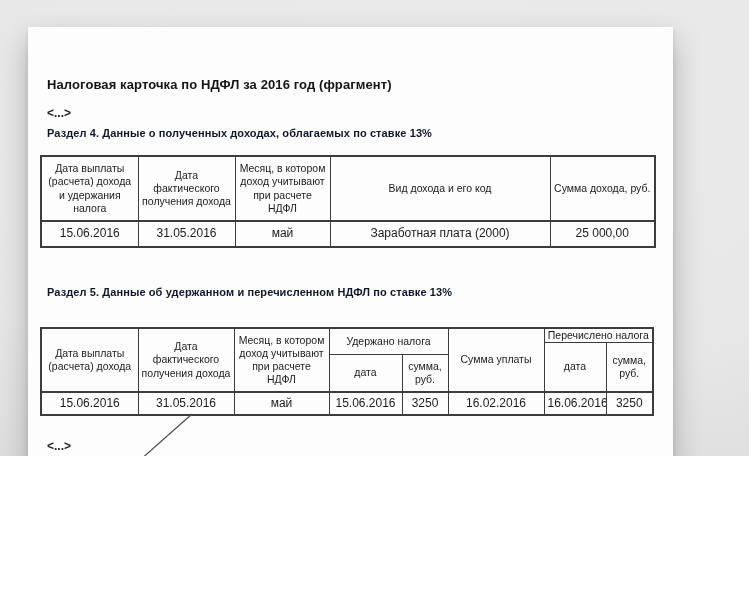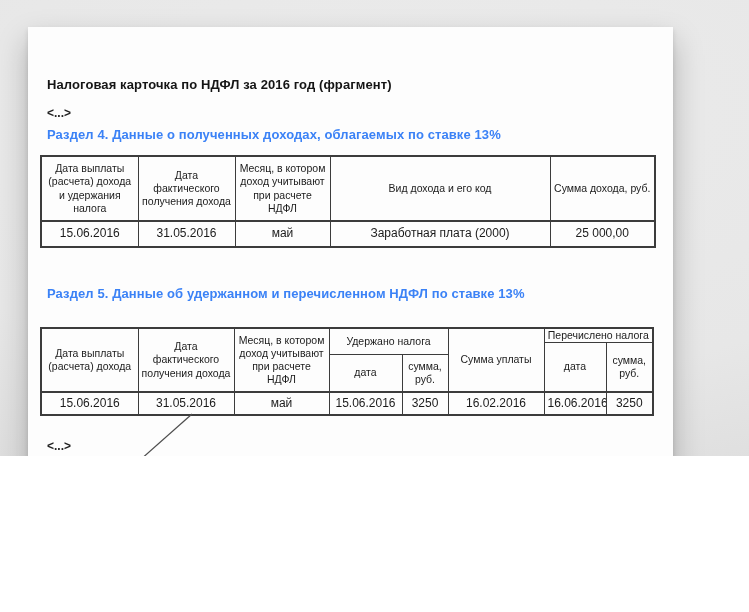--- a/index.html
+++ b/index.html
@@ -7,21 +7,21 @@
   .canvas{
     position:relative;width:749px;height:456px;overflow:hidden;
     background:radial-gradient(140% 110% at 55% 25%, #ebebeb 0%, #e7e7e7 55%, #d6d6d6 100%);
   }
   .paper{
     position:absolute;left:28px;top:27px;width:645px;height:473px;
     background:#fdfdfd;
     box-shadow:0 3px 5px rgba(0,0,0,.12), 0 14px 28px rgba(0,0,0,.25);
   }
   .doc-title{position:absolute;left:19px;top:50px;font-size:13px;font-weight:bold;color:#151515;letter-spacing:.1px;}
-  .sec-title{position:absolute;left:19px;font-size:13px;font-weight:bold;color:#3b82f6;letter-spacing:.1px;}
+  .sec-title{position:absolute;left:19px;font-size:11px;font-weight:bold;color:#0f172a;letter-spacing:.1px;}
   .s4{top:100px;}
   .s5{top:259px;}
   .ellipsis{position:absolute;left:19px;font-size:12px;font-weight:600;color:#222;}
   .e1{top:79px;}
   .e2{top:412px;}
   table{border-collapse:collapse;table-layout:fixed;position:absolute;left:12px;background:#fdfdfd;}
   .t1{top:128px;width:614px;}
   .t2{top:300px;width:612px;}
   th,td{border:1px solid #3c3c3c;padding:1px 3px;text-align:center;vertical-align:middle;
         font-weight:normal;color:#1b1b1b;overflow:hidden;}

